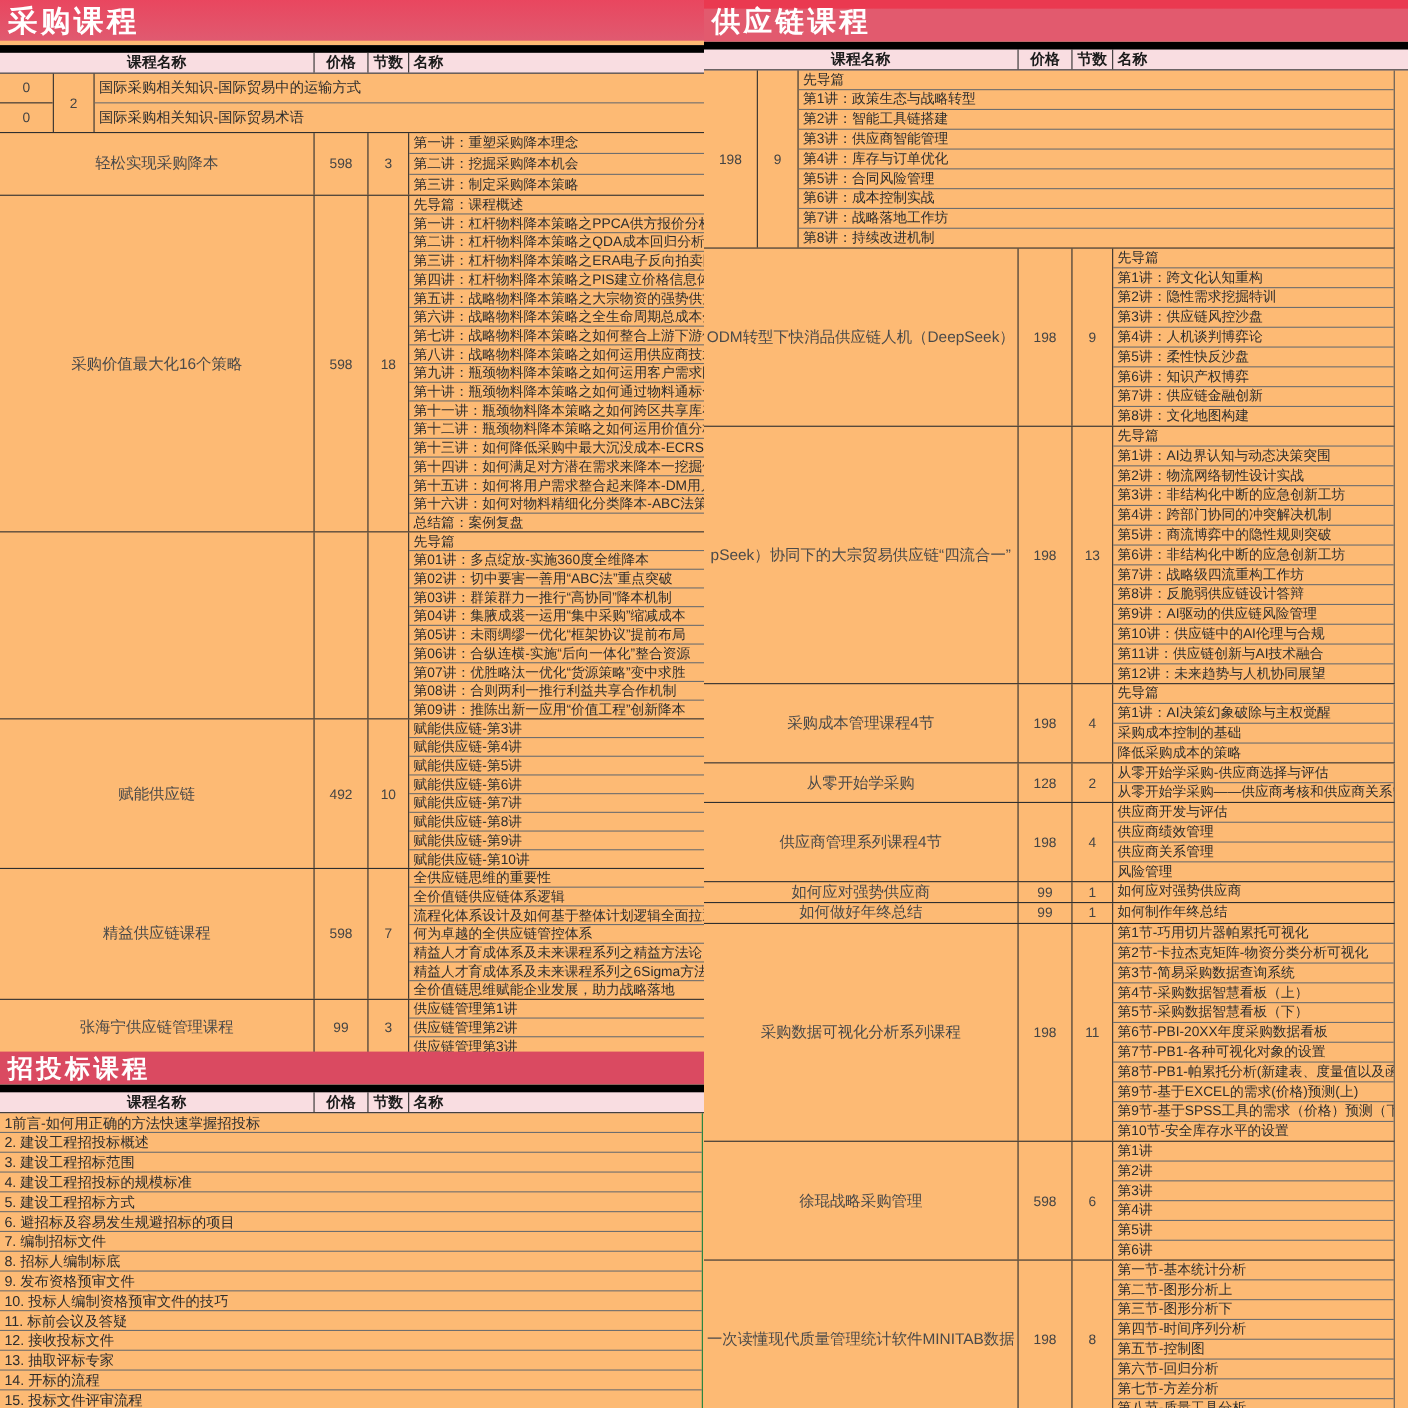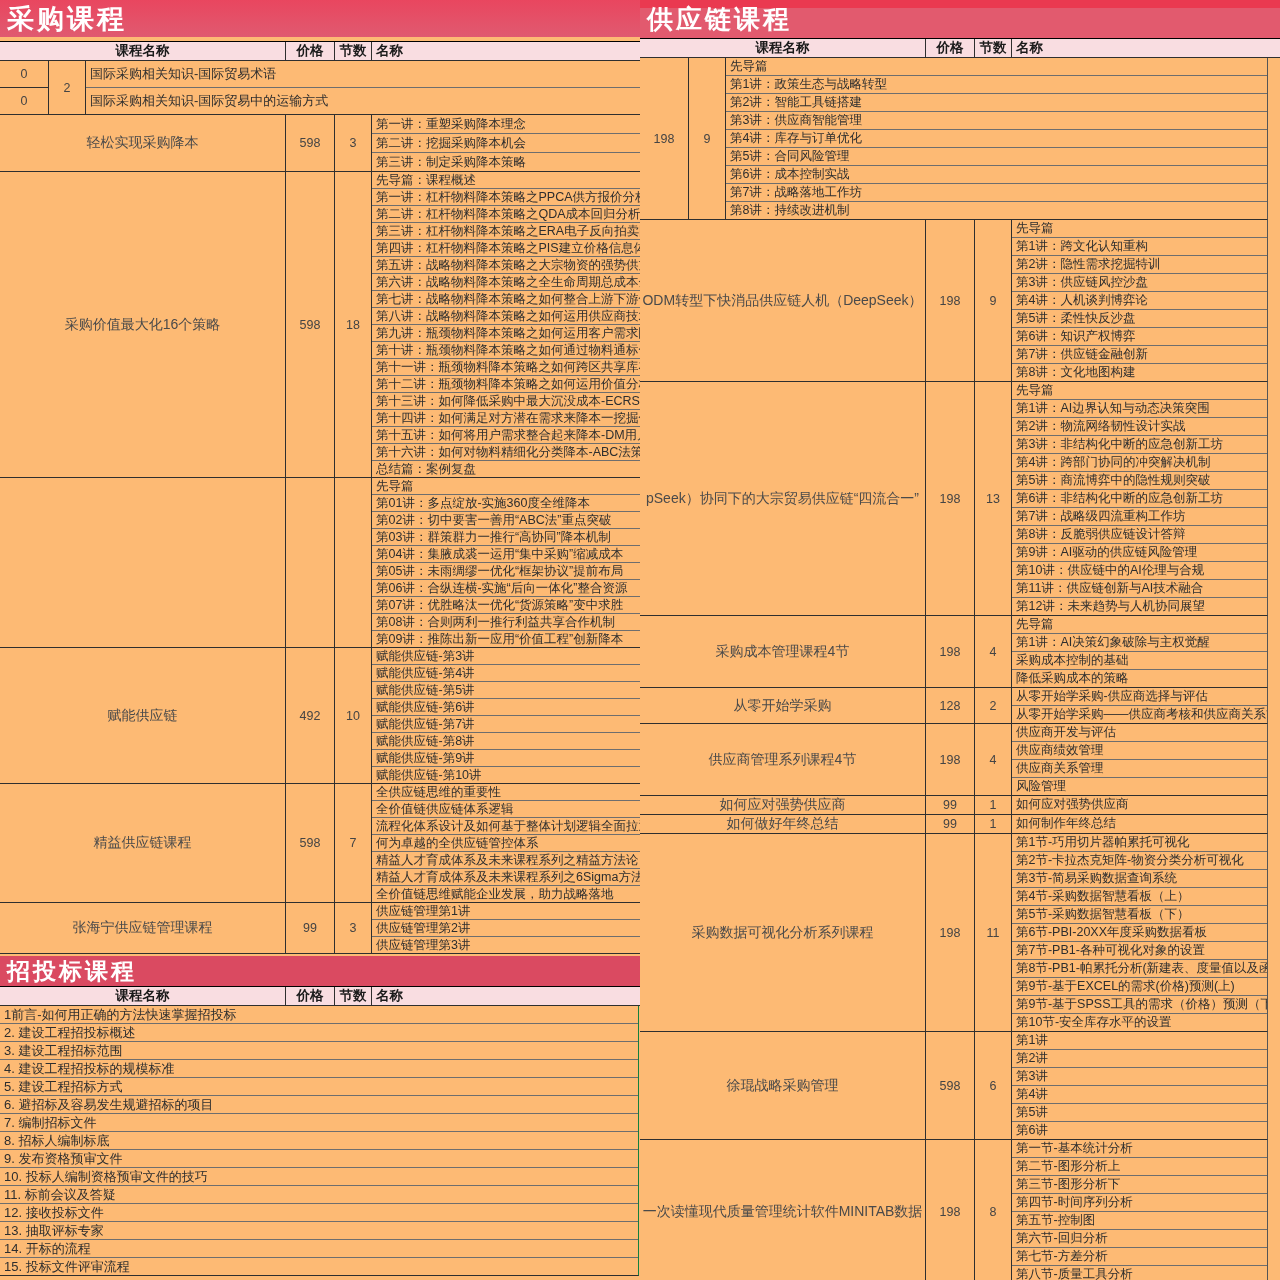--- a/index.html
+++ b/index.html
@@ -9,21 +9,21 @@
   .section.s0{left:0;top:0;width:640px;}
   .section.s1{left:0;top:954px;width:640px;}
   .section.s2{left:640px;top:0;width:640px;}
 
   .banner{color:#fff;display:flex;align-items:center;padding-left:7px;font-weight:600;letter-spacing:3px;overflow:hidden;}
   .s0 .banner{height:37px;font-size:27px;background:linear-gradient(180deg,#e9465f,#e05a70);}
   .s2 .banner{height:38px;font-size:26px;background:linear-gradient(180deg,#ea3950 0%,#ea3950 20%,#e25a6e 21%,#e25a6e 100%);}
   .s1 .banner{height:30px;font-size:23px;background:#da4a61;margin-top:2px;}
   .s0 .banner{margin-bottom:4px;}
 
-  .colhead{display:flex;background:#f9dde1;border-top:1px solid #000000;border-bottom:1px solid #2f2f2f;font-weight:bold;font-size:13.5px;color:#1b1b1b;height:18px;align-items:stretch;}
+  .colhead{display:flex;background:#f9dde1;border-top:7px solid #000000;border-bottom:1px solid #2f2f2f;font-weight:bold;font-size:13.5px;color:#1b1b1b;height:18px;align-items:stretch;}
   .ch{overflow:hidden;white-space:nowrap;display:flex;align-items:center;}
   .ch.c-name{width:285px;justify-content:center;}
   .ch.c-price{width:48px;justify-content:center;border-left:1px solid #2f2f2f;border-right:1px solid #2f2f2f;text-align:center;}
   .ch.c-sessions{width:36px;justify-content:center;border-right:1px solid #2f2f2f;}
   .ch.c-detail{flex:1;padding-left:4px;}
 
   .group{display:flex;align-items:stretch;border-bottom:1px solid #2f2f2f;}
   .s2 .group{width:627px;border-right:1px solid #555;}
   .s1 .group{width:638px;border-right:1px solid #15803d;flex-direction:column;}
   .cell{overflow:hidden;}
@@ -57,22 +57,22 @@
       <div class="ch c-detail">名称</div>
     </div>
     <div class="groups">
         <div class="group">
     <div class="cell price">
             <div class="price-val">0</div>
             <div class="price-val">0</div>
           </div>
     <div class="cell sessions">2</div>
     <div class="details">
+            <div class="detail-row">国际采购相关知识-国际贸易中的运输方式</div>
             <div class="detail-row">国际采购相关知识-国际贸易术语</div>
-            <div class="detail-row">国际采购相关知识-国际贸易中的运输方式</div>
           </div>
   </div>
         <div class="group">
     <div class="cell name">轻松实现采购降本</div>
     <div class="cell price">
             <div class="price-val">598</div>
           </div>
     <div class="cell sessions">3</div>
     <div class="details">
             <div class="detail-row">第一讲：重塑采购降本理念</div>

